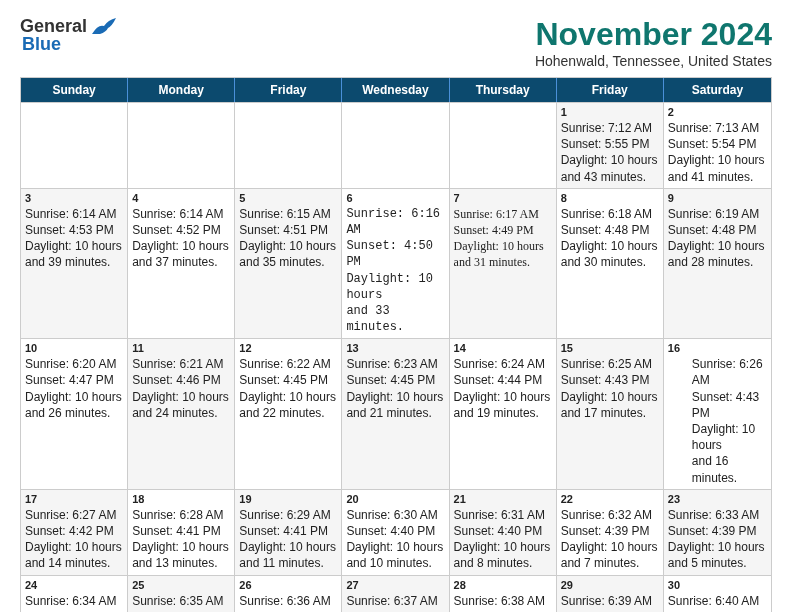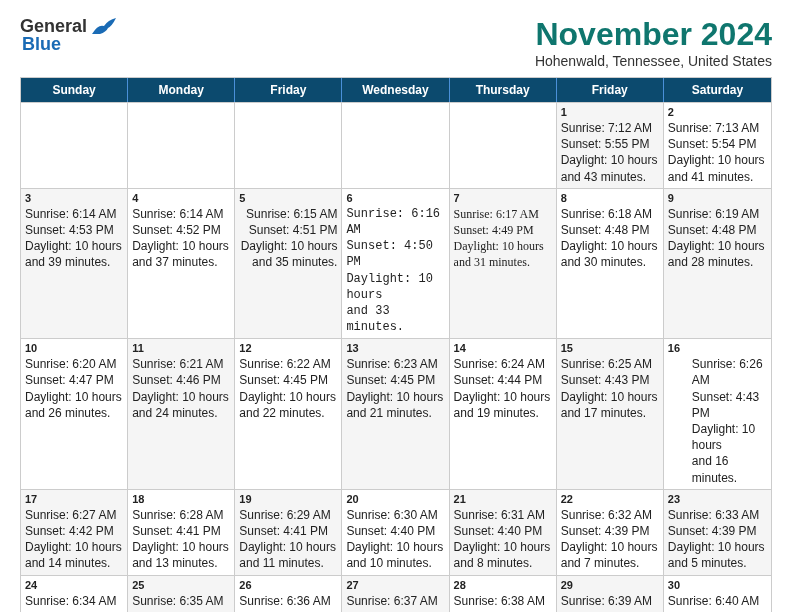--- a/index.html
+++ b/index.html
@@ -175,21 +175,21 @@
           </div>
           <div class="cal-cell">
             <div class="day-num">4</div>
             <div class="cell-info" style="white-space: pre-line;">Sunrise: 6:14 AM
 Sunset: 4:52 PM
 Daylight: 10 hours
 and 37 minutes.</div>
           </div>
           <div class="cal-cell shaded">
             <div class="day-num">5</div>
-            <div class="cell-info" style="white-space: pre-line; text-align: right;">Sunrise: 6:15 AM
+            <div class="cell-info" style="white-space: pre-line;">Sunrise: 6:15 AM
 Sunset: 4:51 PM
 Daylight: 10 hours
 and 35 minutes.</div>
           </div>
           <div class="cal-cell">
             <div class="day-num">6</div>
             <div class="cell-info" style="white-space: pre-line; font-family: Liberation Mono, monospace;">Sunrise: 6:16 AM
 Sunset: 4:50 PM
 Daylight: 10 hours
 and 33 minutes.</div>

